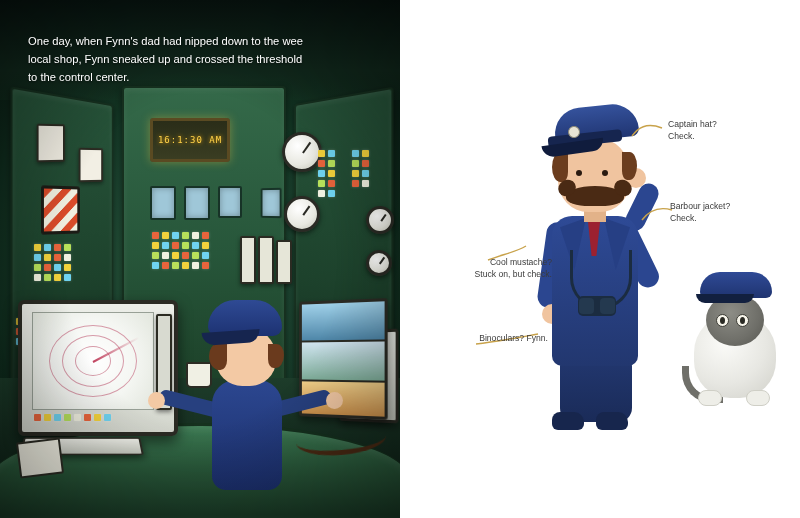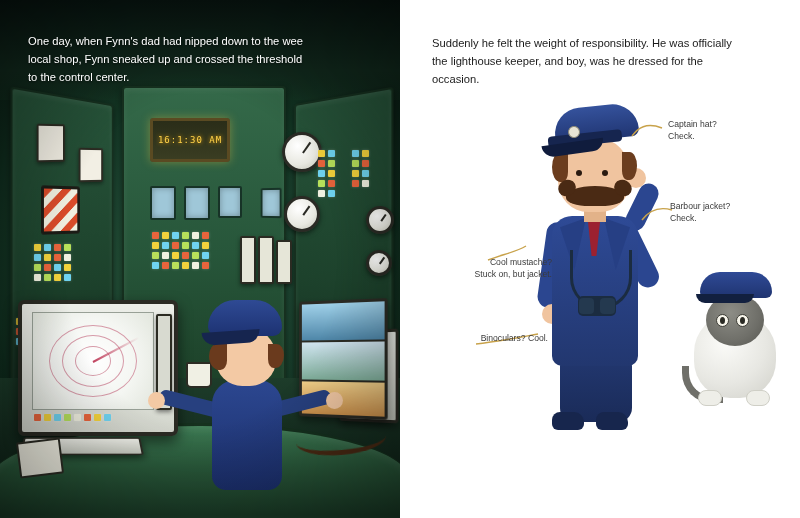--- a/index.html
+++ b/index.html
@@ -613,21 +613,20 @@
         <div class="boy-hat"></div>
         <div class="boy-hat-brim"></div>
       </div>
 
       <div class="vignette"></div>
       <div class="caption-left">One day, when Fynn's dad had nipped down to the wee local shop, Fynn sneaked up and crossed the threshold to the control center.</div>
     </div>
   </div>
 
   <div class="page-right">
-    <div class="text-right">Suddenly he felt the weight of responsibility. He was officially the lighthouse keeper, and boy, was he dressed for the occasion.</div>
 
     <div class="man">
       <div class="m-arm-r"></div>
       <div class="m-forearm-r"></div>
       <div class="m-hand-r"></div>
       <div class="m-arm-l"></div>
       <div class="m-hand-l"></div>
       <div class="m-legs"></div>
       <div class="m-boot a"></div>
       <div class="m-boot b"></div>
@@ -671,17 +670,17 @@
       <path d="M272,110 C258,106 248,112 242,120" stroke="#c8a24a" stroke-width="1.4" fill="none"></path>
       <path d="M88,160 C104,154 116,152 126,146" stroke="#c8a24a" stroke-width="1.4" fill="none"></path>
       <path d="M76,244 C96,242 116,238 138,234" stroke="#c8a24a" stroke-width="1.4" fill="none"></path>
     </svg>
 
     <div class="annot r" style="left:268px; top:118px; width:84px; white-space:pre-line;">Captain hat?
 Check.</div>
     <div class="annot r" style="left:270px; top:200px; width:92px; white-space:pre-line;">Barbour jacket?
 Check.</div>
     <div class="annot l" style="left:42px; top:256px; width:110px; white-space:pre-line;">Cool mustache?
-Stuck on, but jacket.</div>
-    <div class="annot l" style="left:28px; top:332px; width:120px; white-space:pre-line;">Binoculars? Cool.</div>
+Stuck on, but check.</div>
+    <div class="annot l" style="left:28px; top:332px; width:120px; white-space:pre-line;">Binoculars? Fynn.</div>
 
   </div>
 </div>
 
 </body></html>

